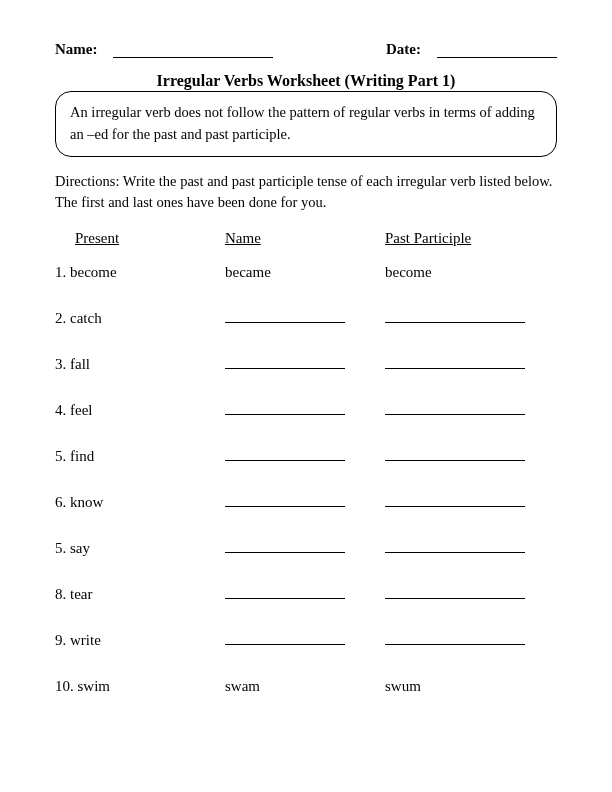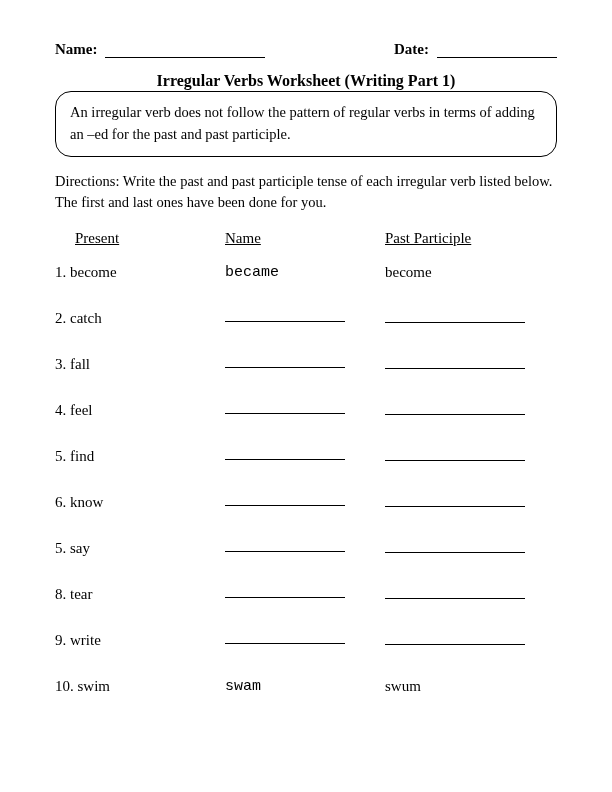--- a/index.html
+++ b/index.html
@@ -21,21 +21,21 @@
     .header-row {
       display: flex;
       justify-content: space-between;
       align-items: flex-end;
       margin-bottom: 14px;
     }
 
     .name-field, .date-field {
       display: flex;
       align-items: flex-end;
-      gap: 8px;
+      gap: 16px;
     }
 
     .name-label, .date-label {
       font-weight: bold;
       font-size: 15px;
       white-space: nowrap;
     }
 
     .underline-field {
       border-bottom: 1.5px solid #000;
@@ -107,21 +107,20 @@
       width: 160px;
       font-size: 15px;
       padding-bottom: 2px;
     }
 
     .col-past {
       width: 160px;
       padding-left: 10px;
       font-size: 15px;
       padding-bottom: 2px;
-      font-family: Liberation Mono, monospace;
     }
 
     .col-participle {
       flex: 1;
       padding-left: 10px;
       font-size: 15px;
       padding-bottom: 2px;
     }
 
     .blank-line {

